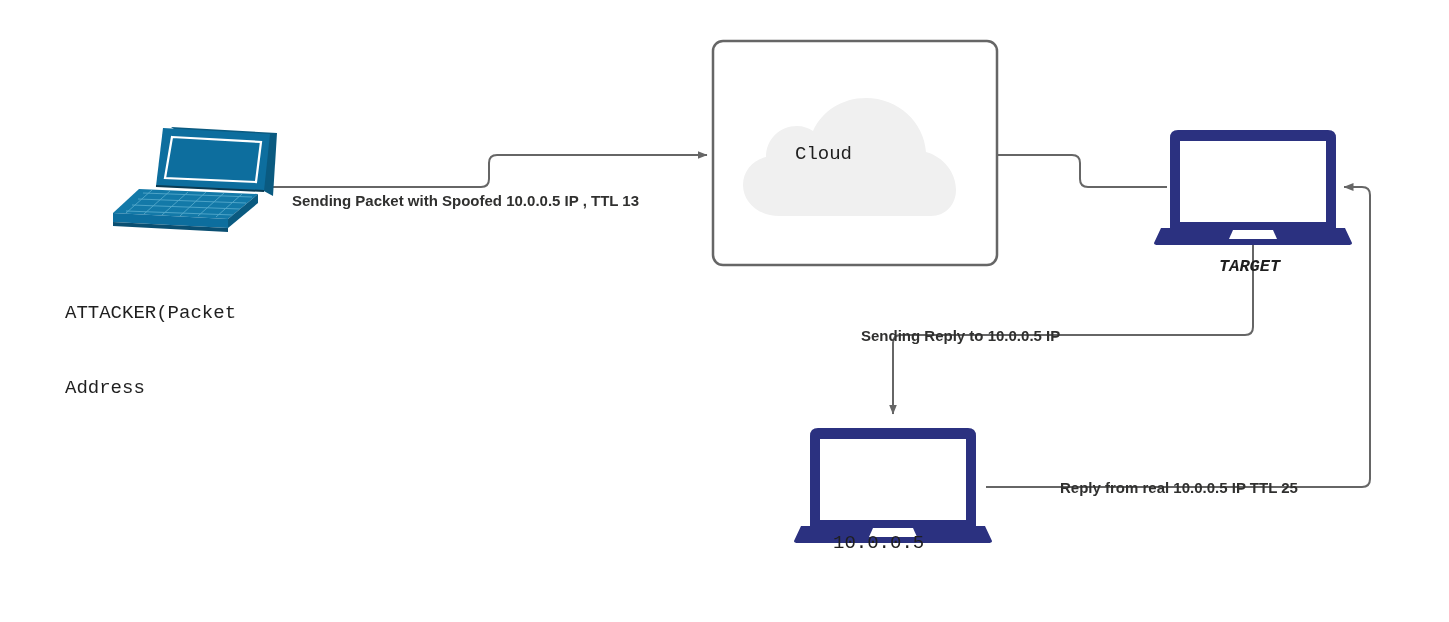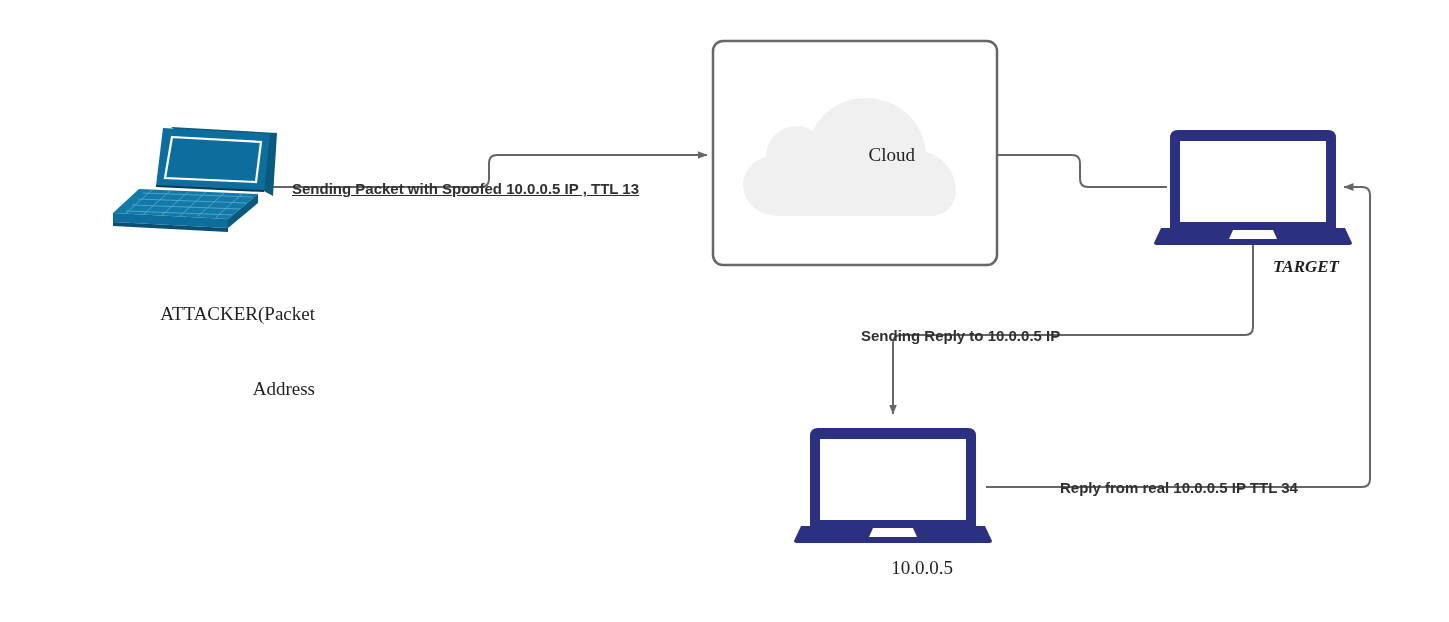--- a/index.html
+++ b/index.html
@@ -17,26 +17,26 @@
   }
   #canvas {
     position: absolute;
     left: 0;
     top: 0;
     width: 1449px;
     height: 622px;
   }
   .node-label {
     position: absolute;
-    text-align: right;
+    text-align: left;
     color: #1f1f1f;
     font-size: 19px;
     line-height: 25px;
     white-space: pre;
-    font-family: Liberation Serif, serif;
+    font-family: Liberation Mono, monospace;
   }
   .node-label.bold-italic {
     font-weight: bold;
     font-style: italic;
     font-size: 17px;
   }
   .edge-label {
     position: absolute;
     font-weight: bold;
     font-size: 15px;
@@ -133,19 +133,19 @@
 
 <div class="node-label" style="left:65px; top:251px; width:250px;">
   <div>ATTACKER(Packet</div>
   <div>Address</div>
 </div>
 
 <div class="node-label" style="left:795px; top:142px; width:120px;">Cloud</div>
 
 <div class="node-label bold-italic" style="left:1219px; top:254px; width:120px;">TARGET</div>
 
-<div class="node-label" style="left:833px; top:555px; width:120px;">10.0.0.5</div>
+<div class="node-label" style="left:833px; top:531px; width:120px;">10.0.0.5</div>
 
-<div class="edge-label" style="left:292px; top:180px;text-decoration:underline;">Sending Packet with Spoofed 10.0.0.5 IP , TTL 13</div>
+<div class="edge-label" style="left:292px; top:192px;">Sending Packet with Spoofed 10.0.0.5 IP , TTL 13</div>
 
 <div class="edge-label" style="left:861px; top:327px;">Sending Reply to 10.0.0.5 IP</div>
 
-<div class="edge-label" style="left:1060px; top:479px;">Reply from real 10.0.0.5 IP TTL 34</div>
+<div class="edge-label" style="left:1060px; top:479px;">Reply from real 10.0.0.5 IP TTL 25</div>
 
 </body></html>

